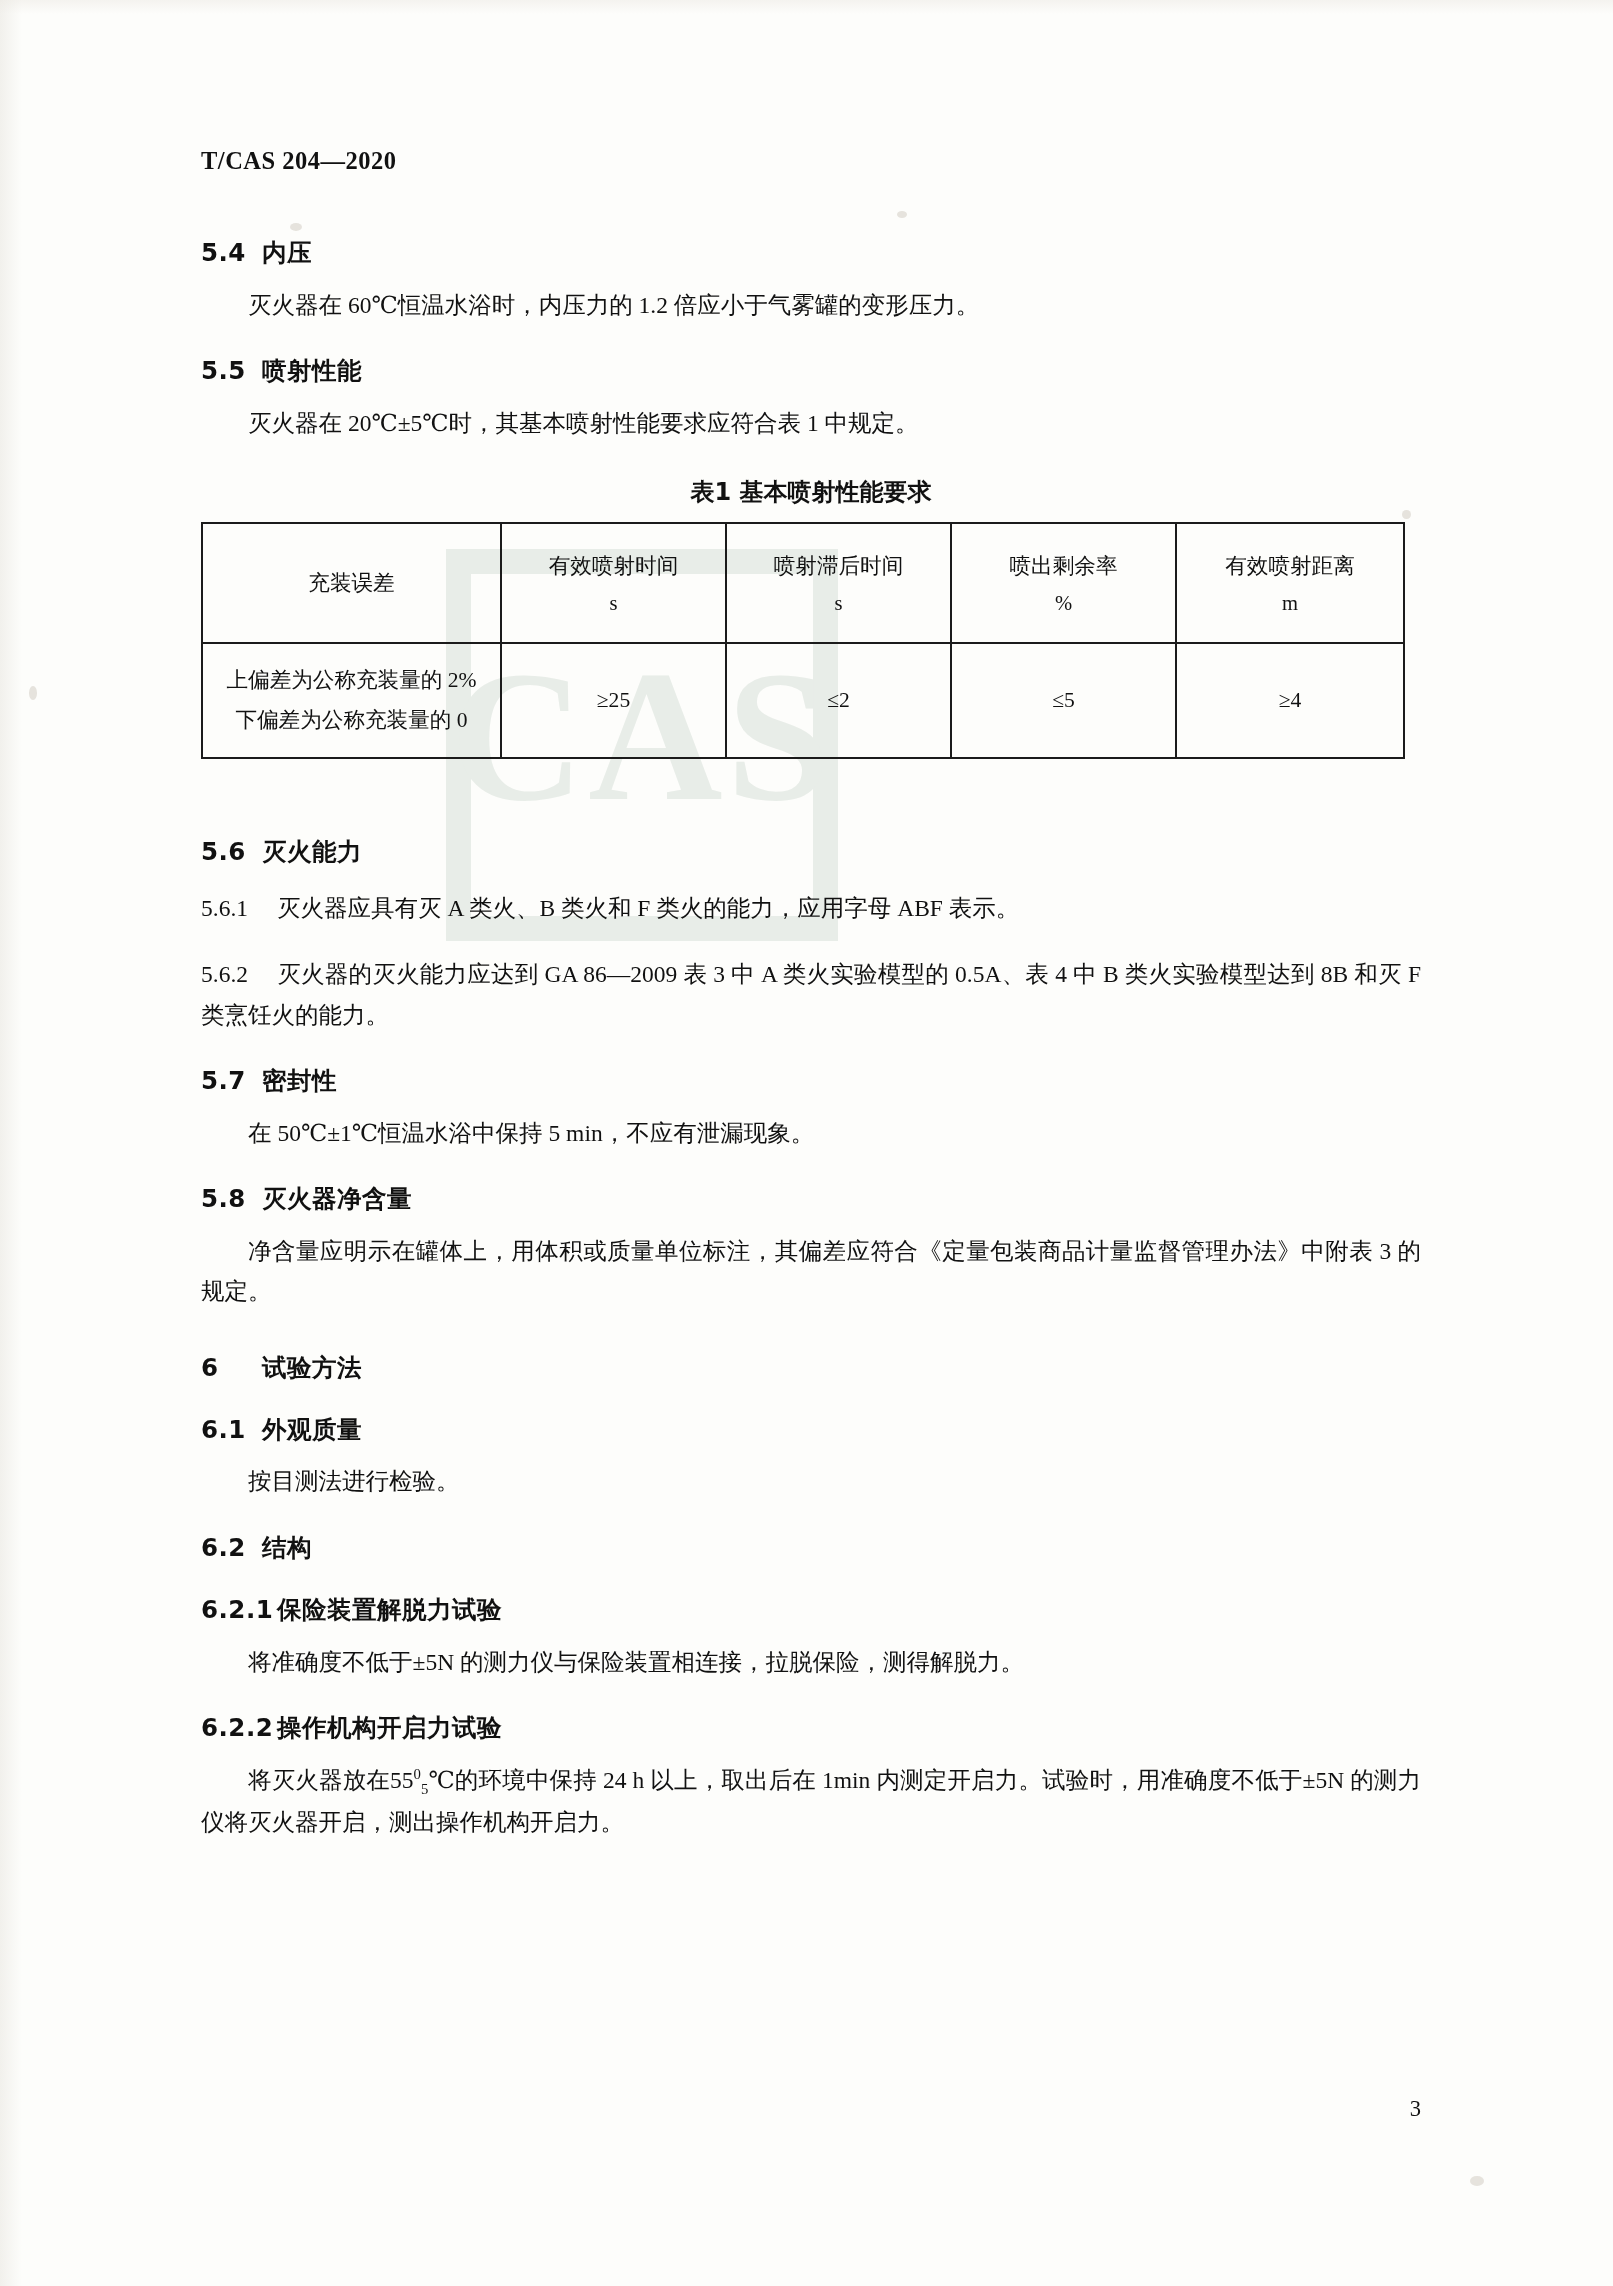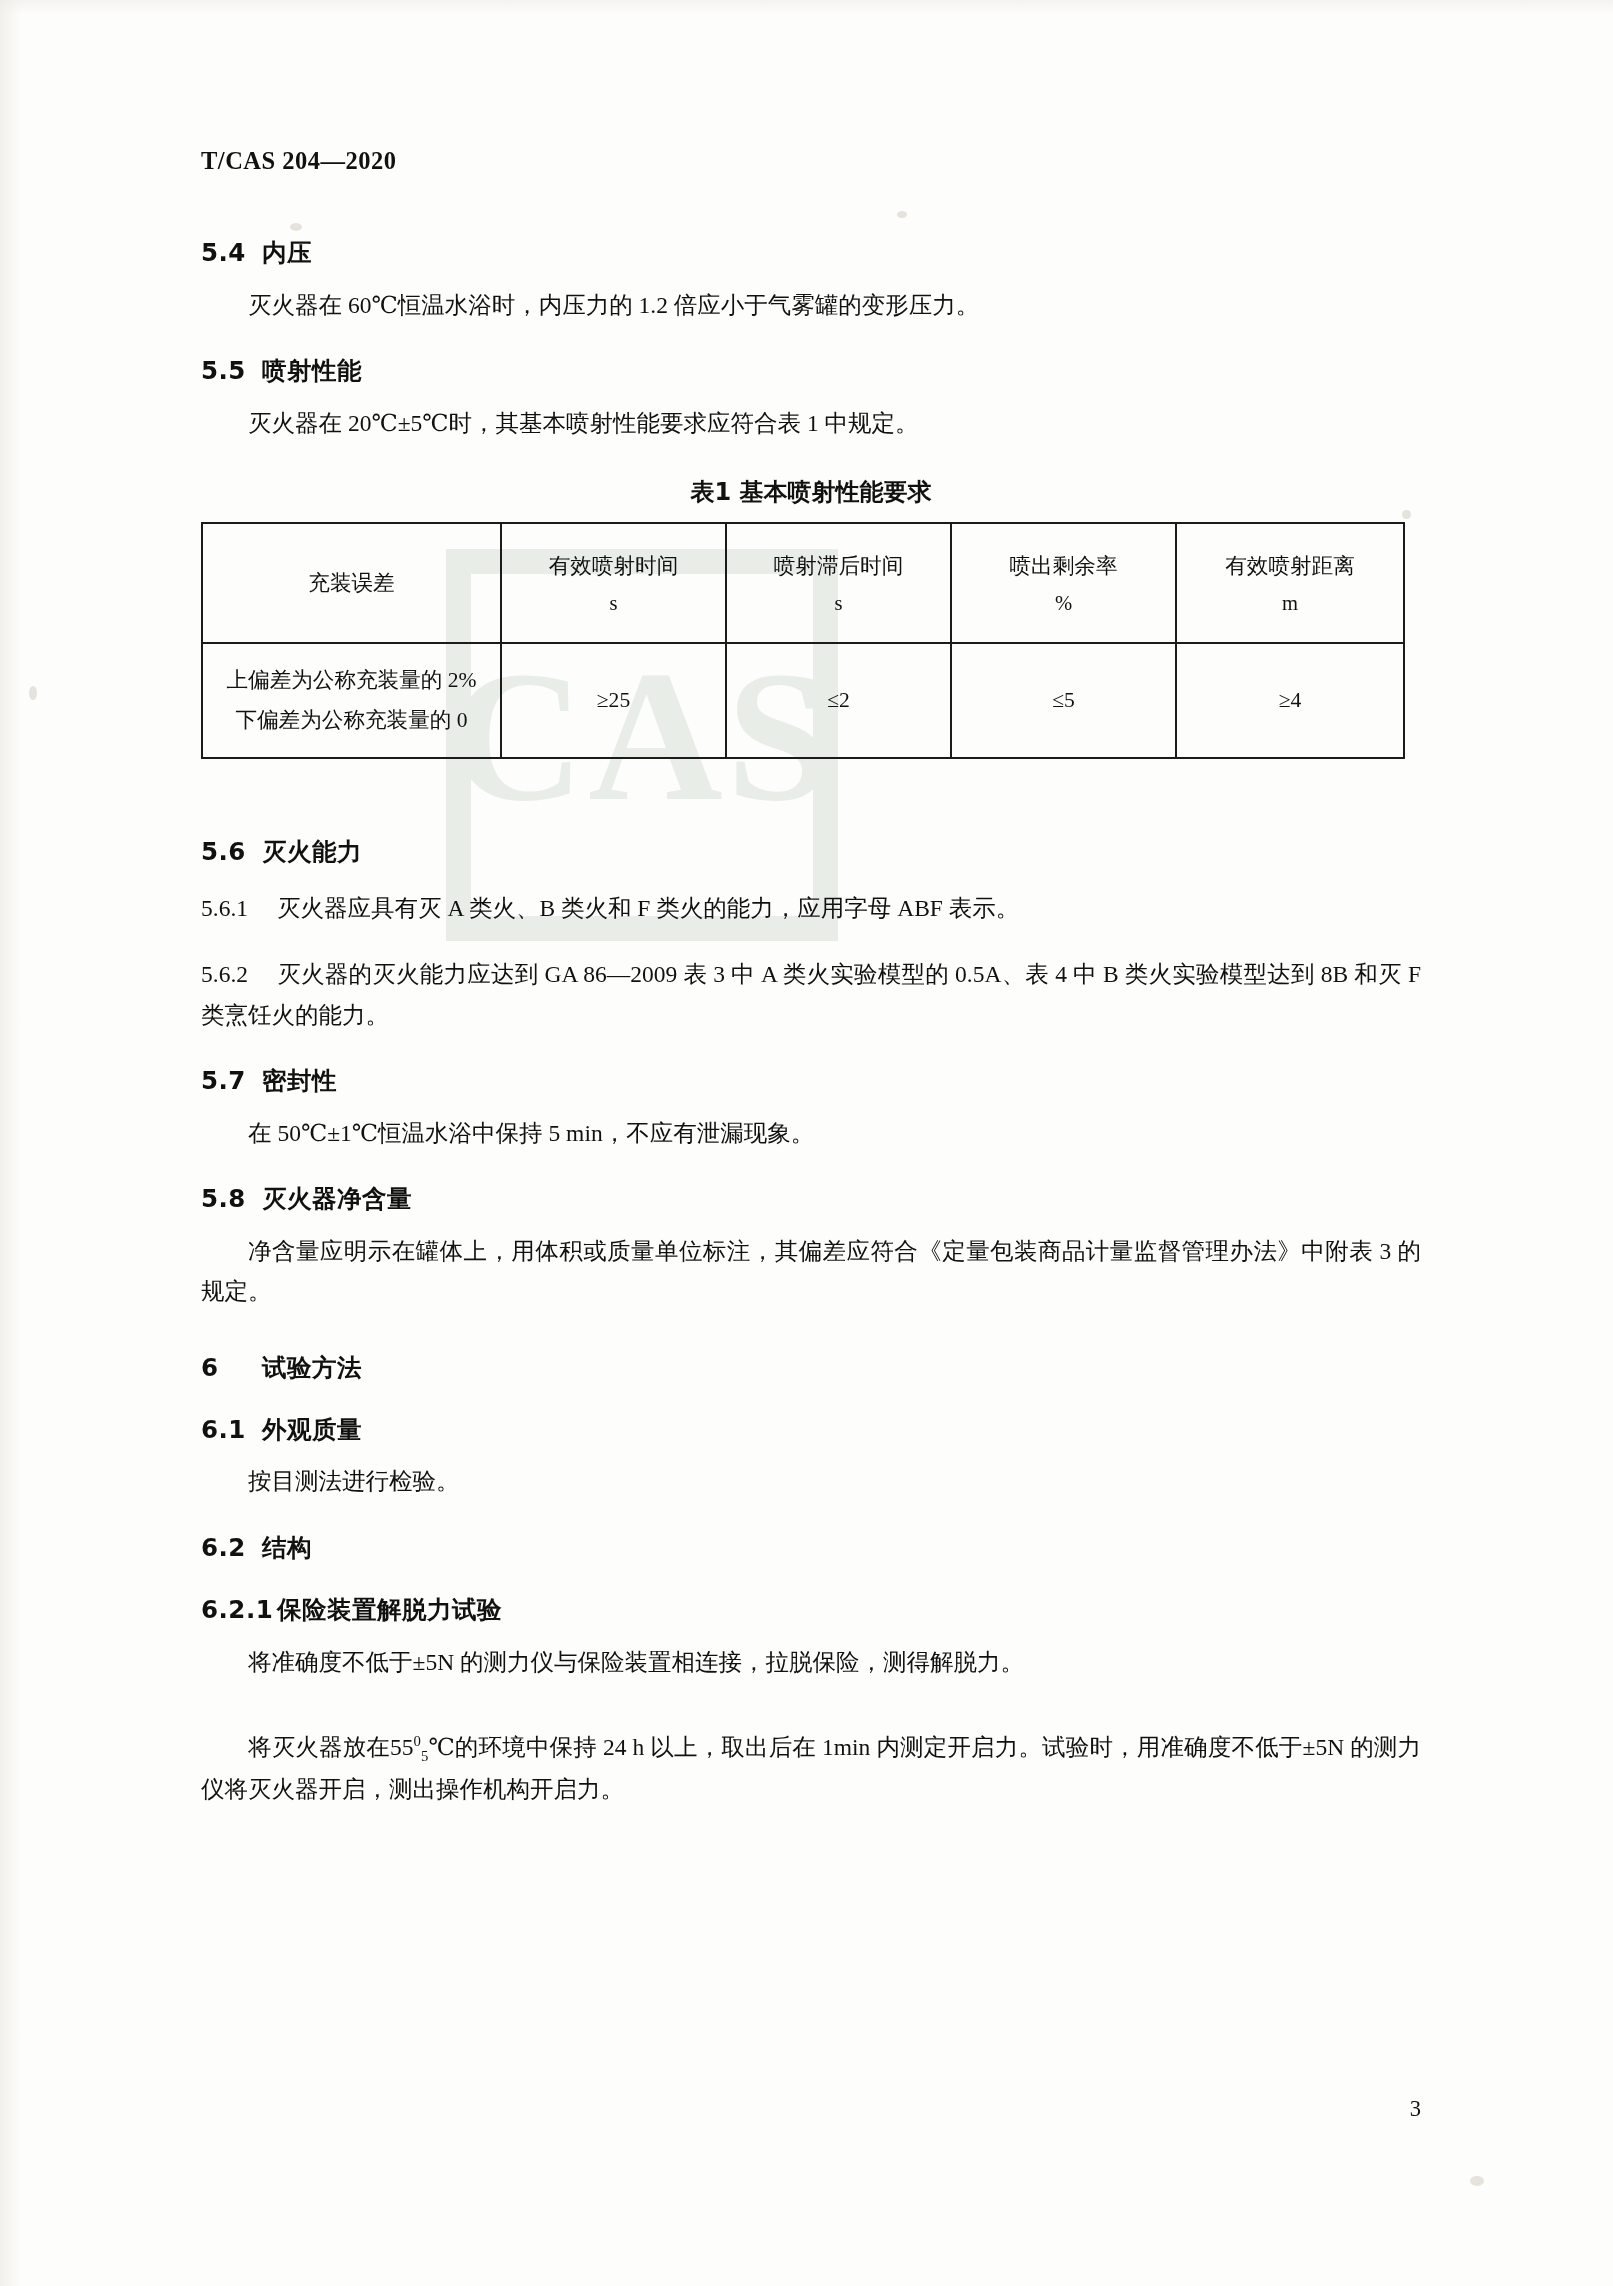--- a/index.html
+++ b/index.html
@@ -285,19 +285,22 @@
 
     <div class="gap-md"></div>
 
     <h3 class="clause">
       <span class="clause-num wide">6.2.1</span><span>保险装置解脱力试验</span>
     </h3>
     <p class="body">将准确度不低于±5N 的测力仪与保险装置相连接，拉脱保险，测得解脱力。</p>
 
     <div class="gap-md"></div>
 
+    <h3 class="clause">
+      <span class="clause-num wide">6.2.2</span><span>操作机构开启力试验</span>
+    </h3>
     <p class="body"><span>将灭火器放在</span><span>55</span><span class="supzero">0</span><span class="sub5">5</span><span>℃</span><span>的环境中保持 24 h 以上，取出后在 1min 内测定开启力。试验时，用准确度不低于±5N 的测力仪将灭火器开启，测出操作机构开启力。</span></p>
 
   </div>
 
   <div class="page-number">3</div>
 </div>
 
 
 </body></html>

